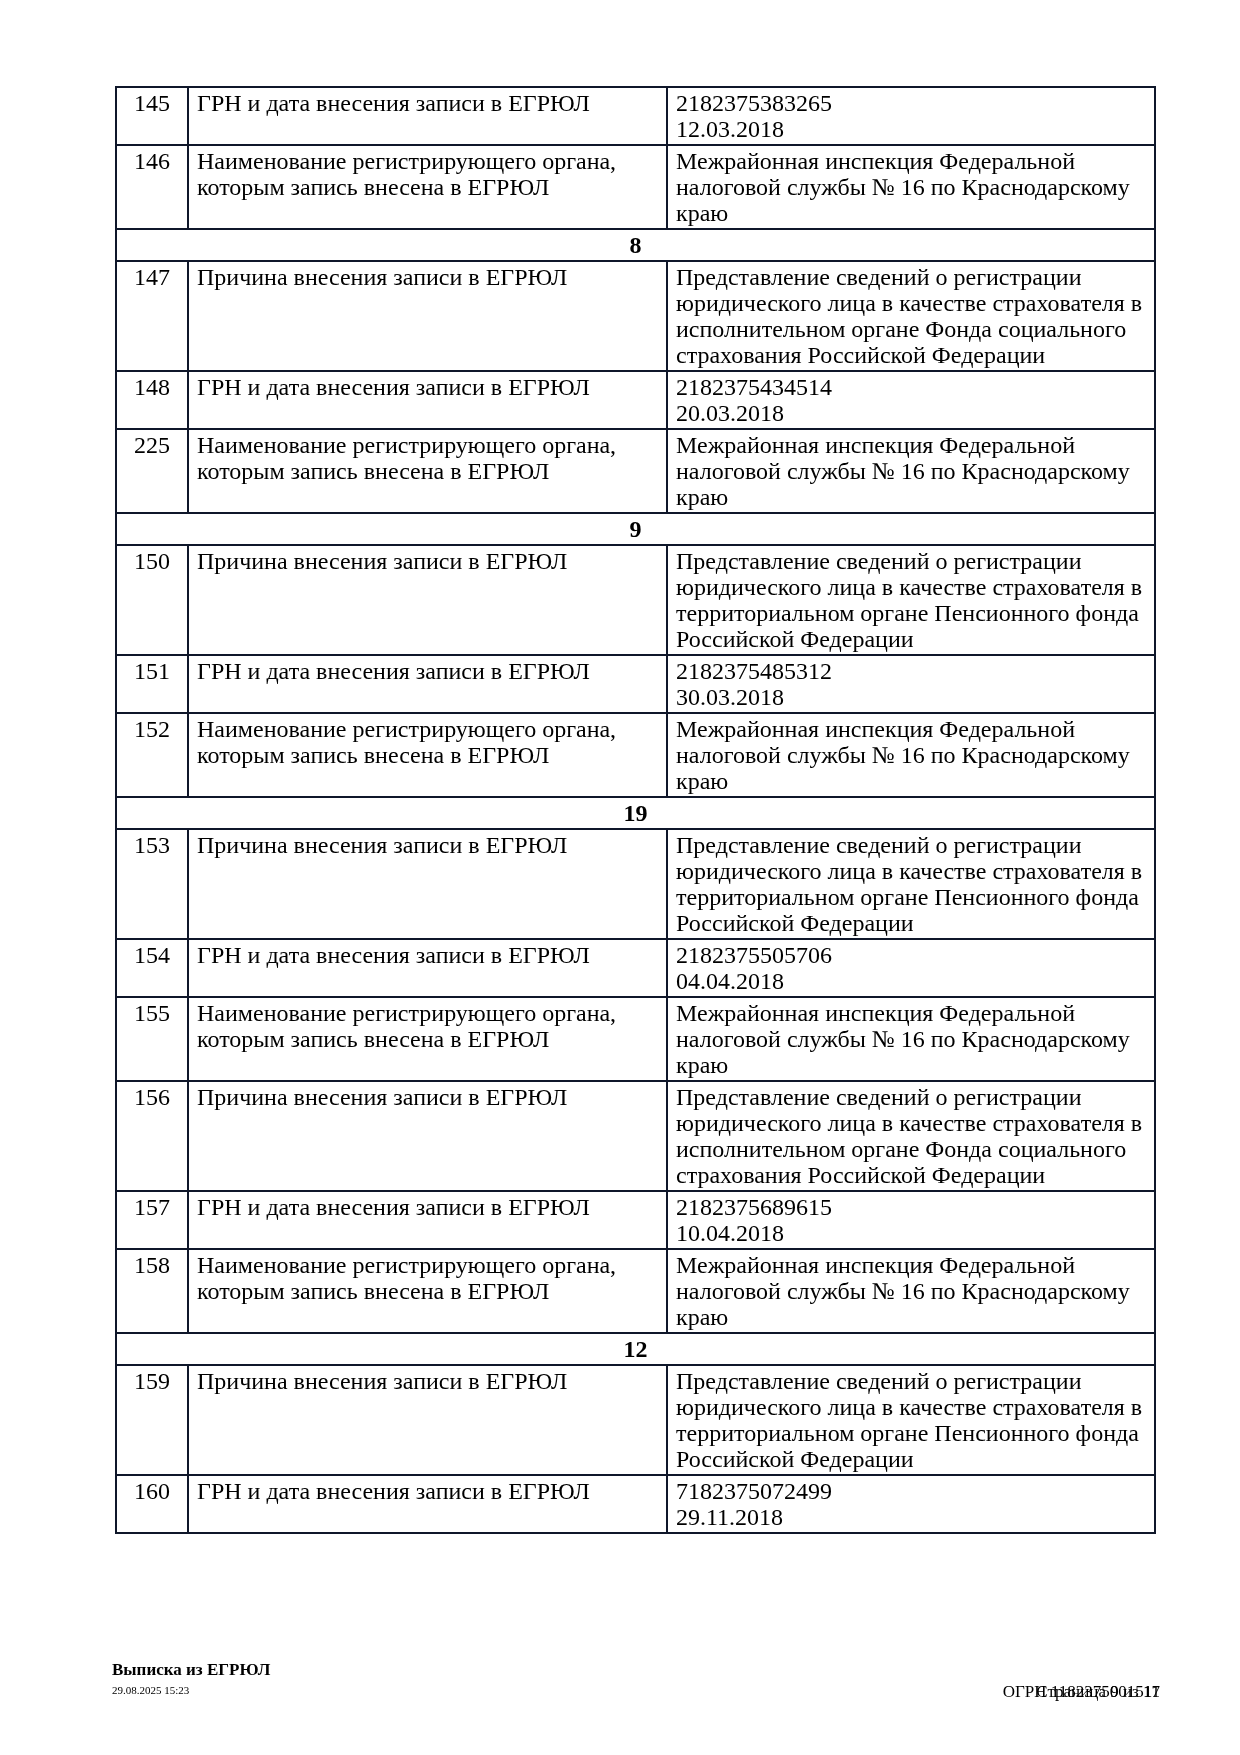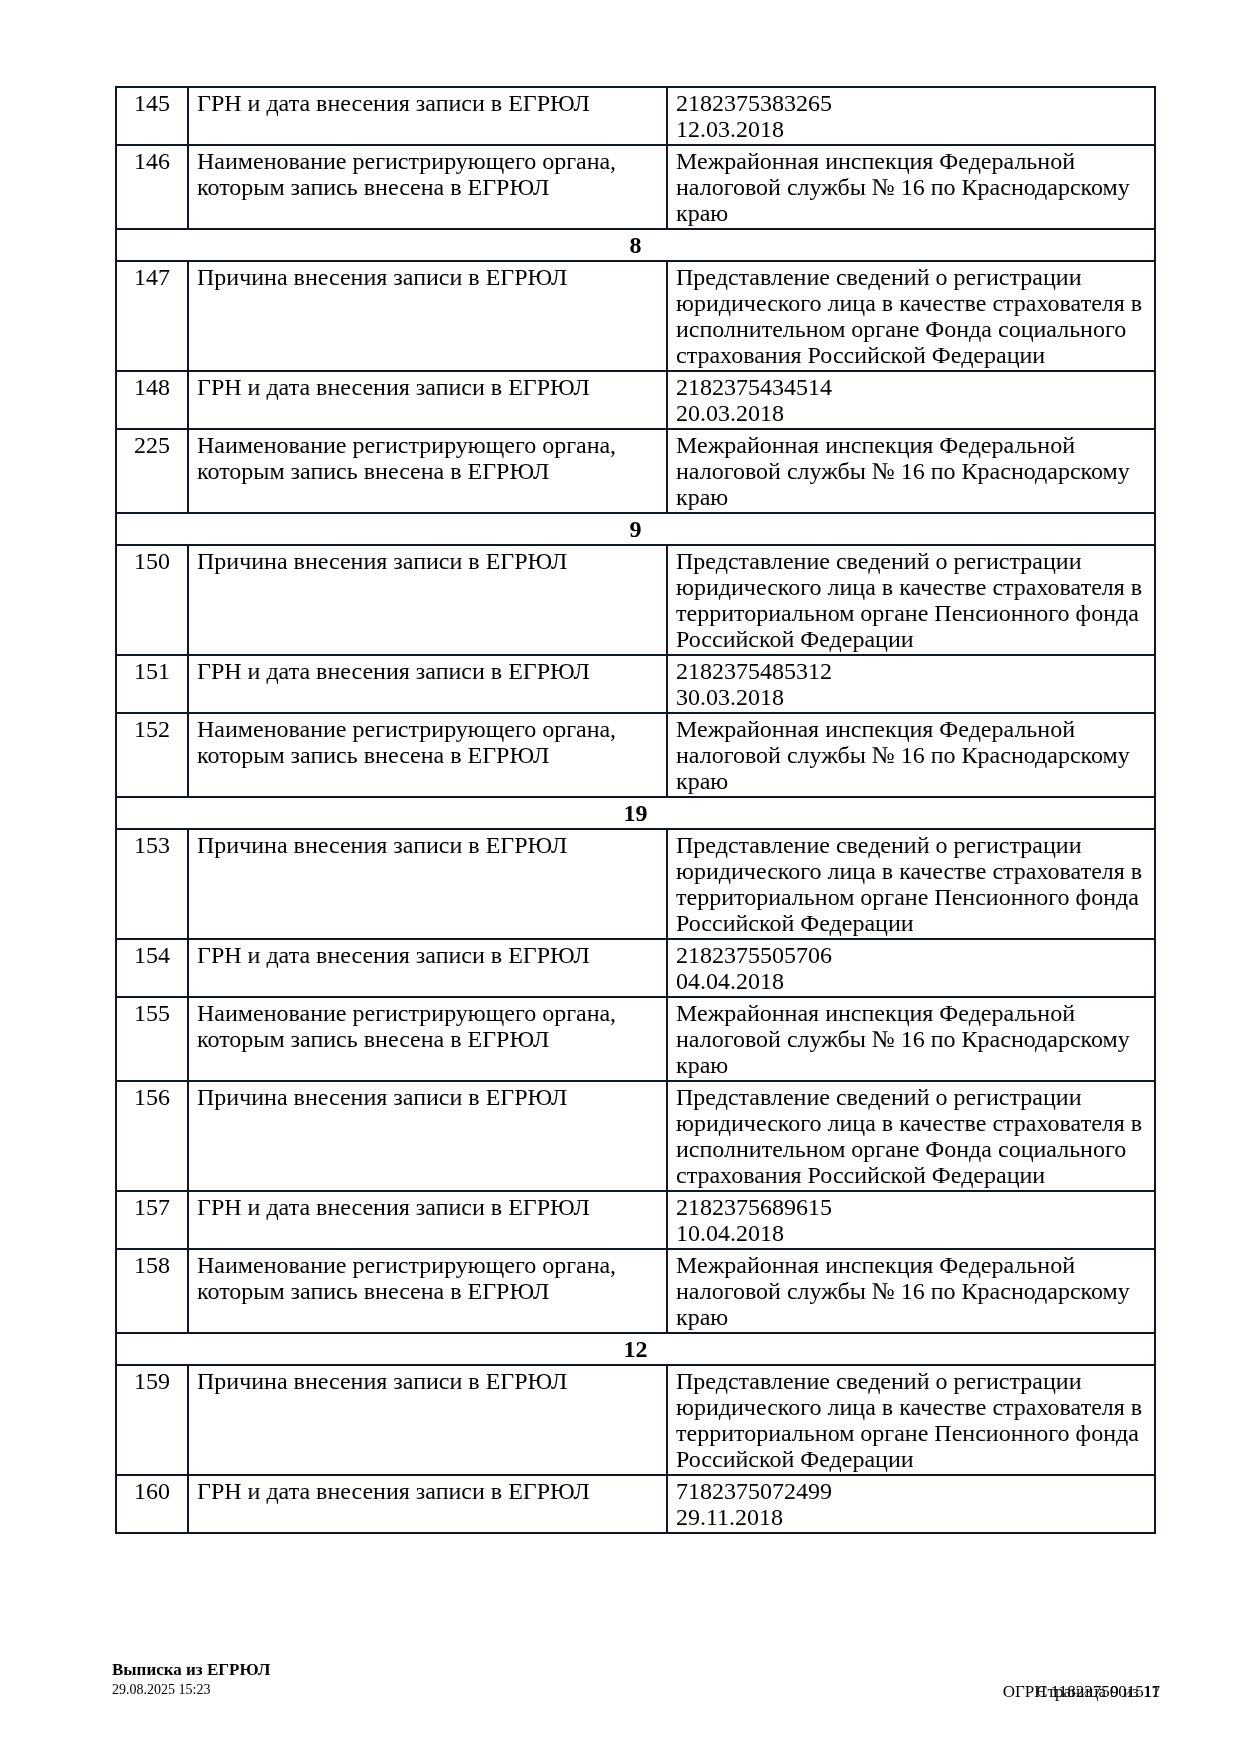--- a/index.html
+++ b/index.html
@@ -30,21 +30,21 @@
     text-align:center; font-weight:bold;
     padding:3px 0; font-size:22px; line-height:26px;
   }
   .value-line { display:block; }
   .doc-footer {
     position:absolute; left:0; top:1660px; width:1240px;
     font-size:17px; line-height:20px;
   }
   .footer-left  { position:absolute; left:112px; top:0; }
   .footer-doc-type { font-weight:bold; }
-  .footer-datetime { font-size:14px; }
+  .footer-datetime { font-size:11px; }
   .footer-center {
     position:absolute; left:121px; top:22px; width:1039px;
     text-align:right;
   }
   .footer-right {
     position:absolute; right:80px; top:22px;
     text-align:right;
   }
 </style>
 </head>

